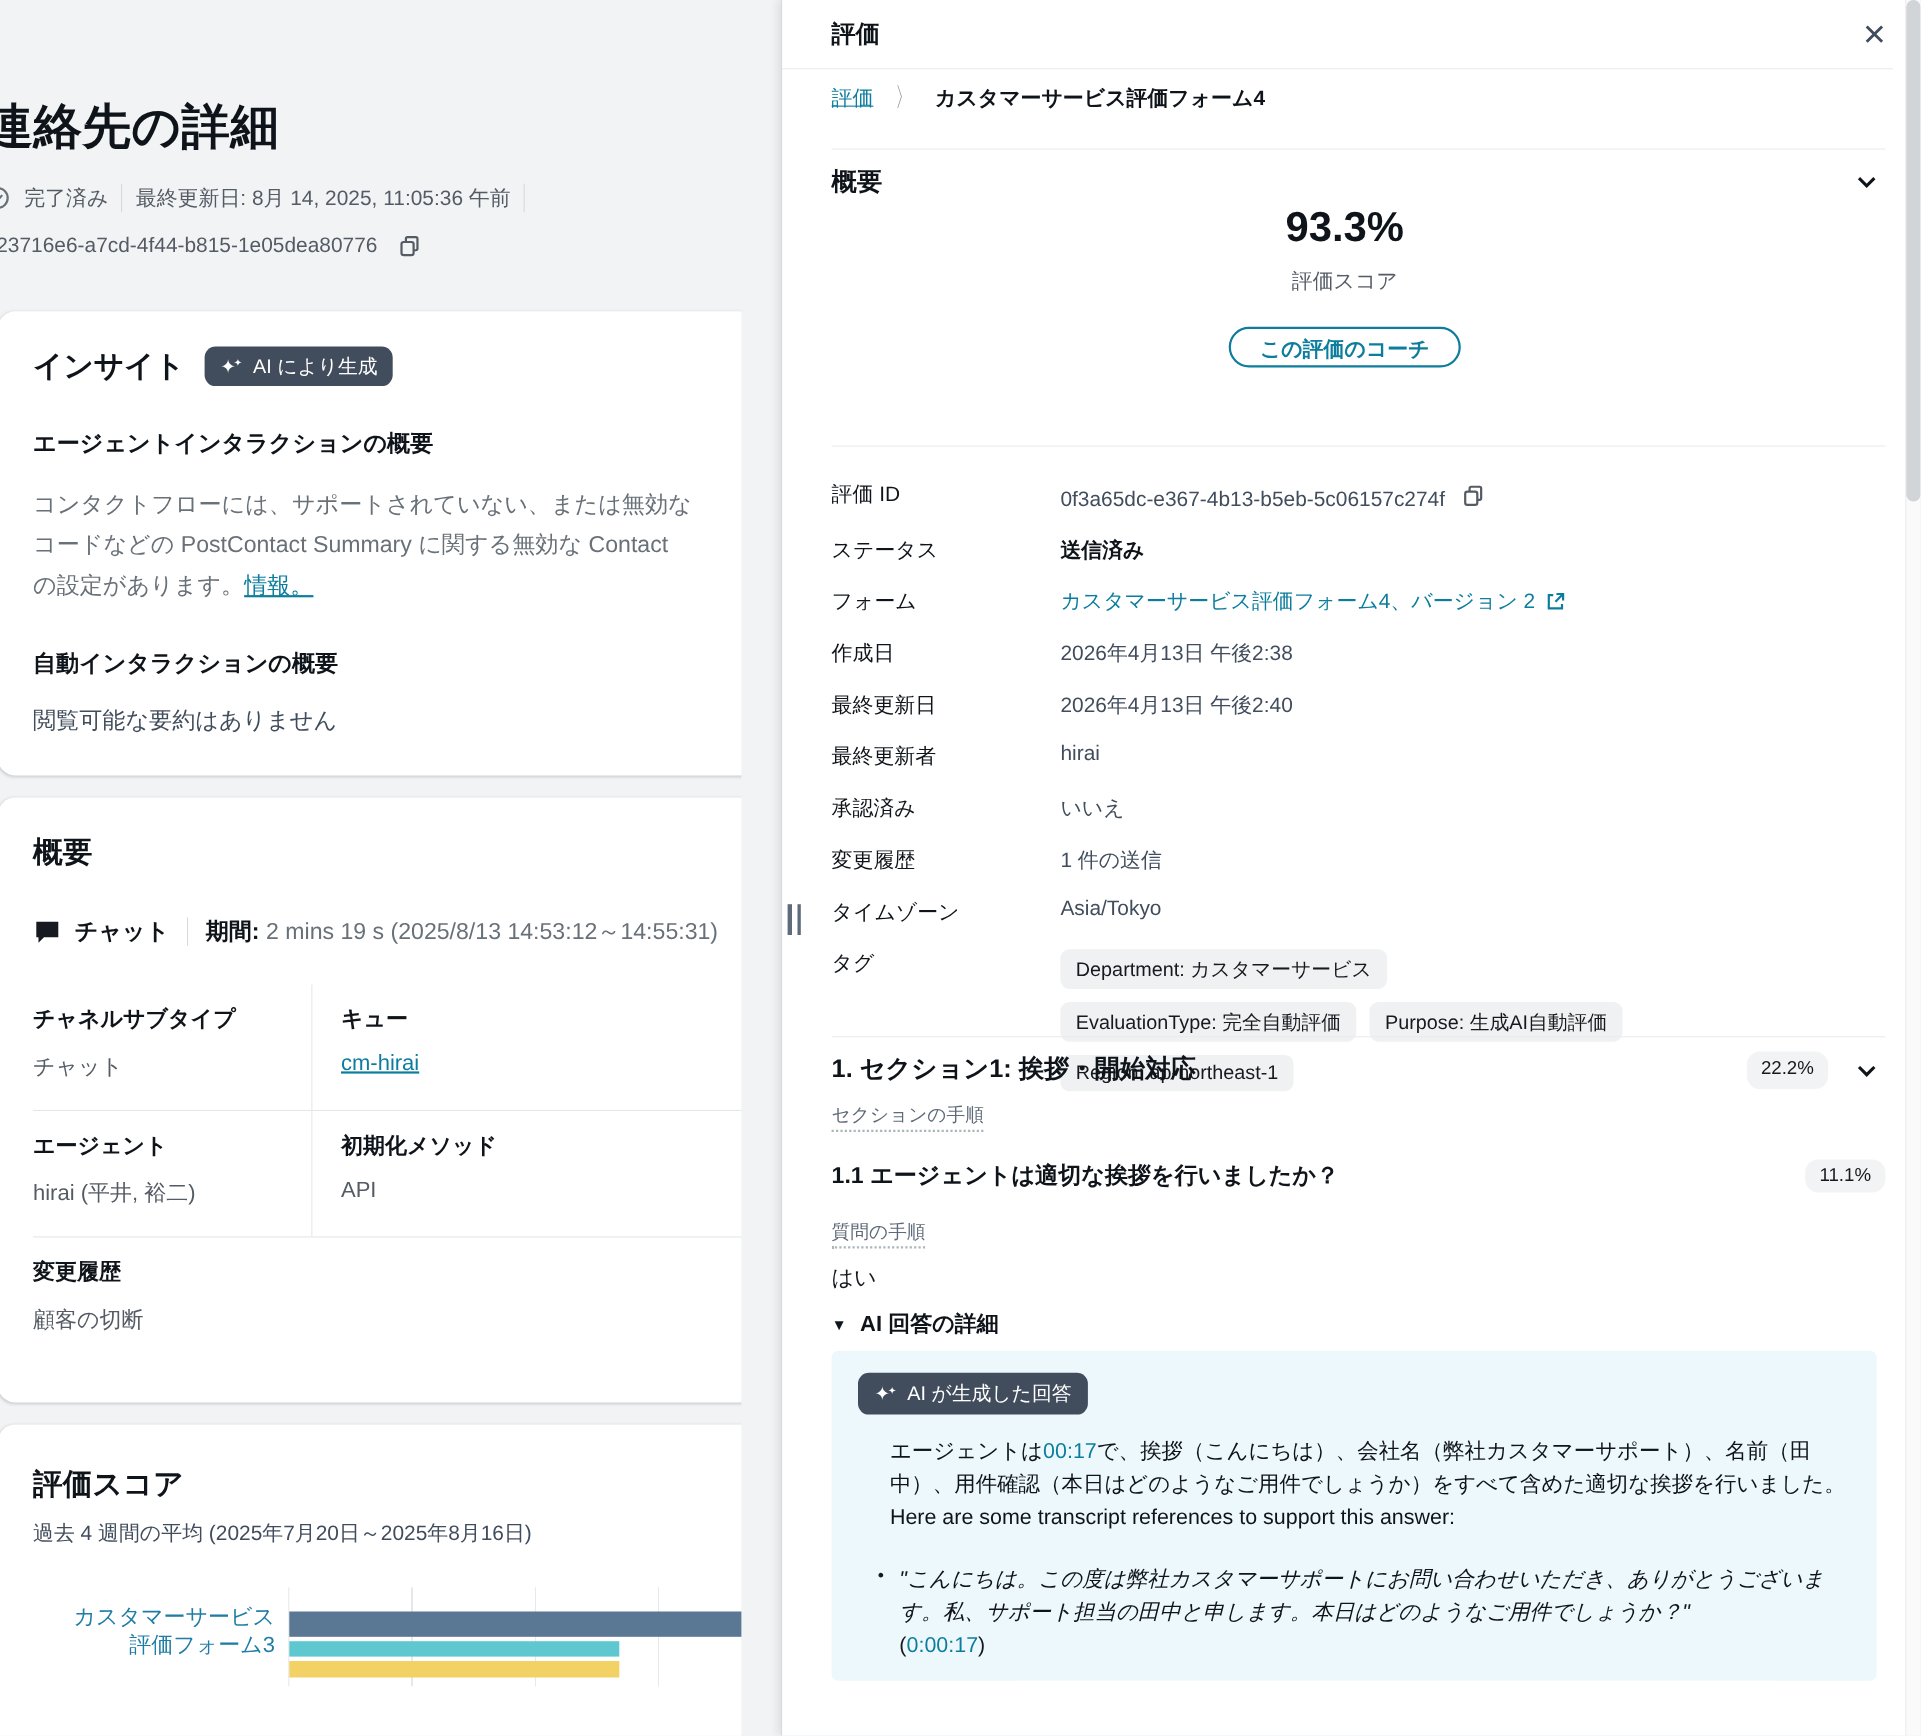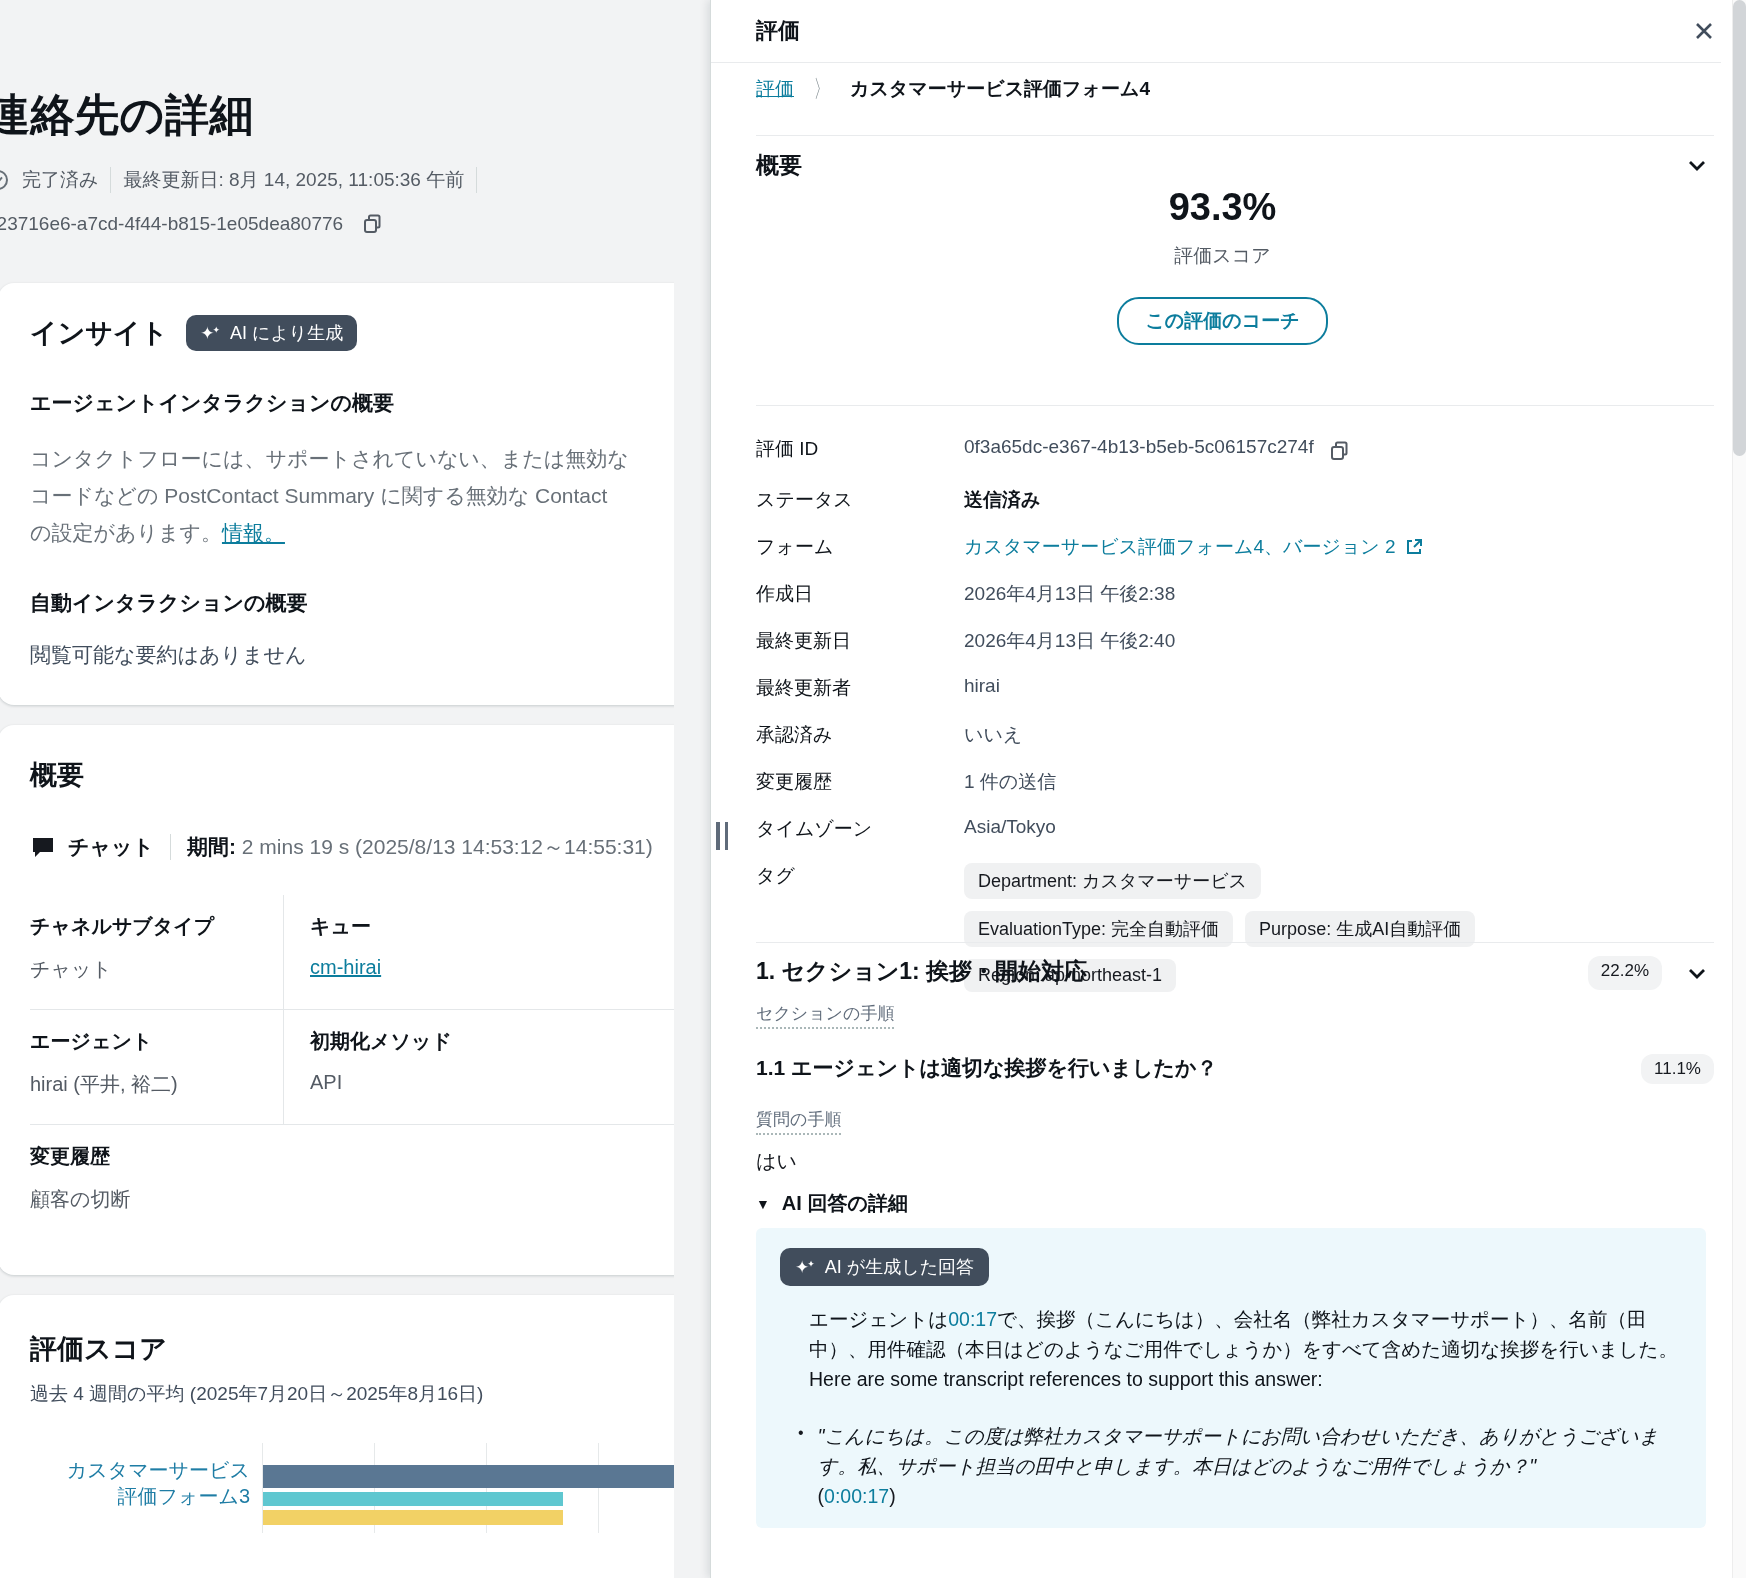--- a/index.html
+++ b/index.html
@@ -63,26 +63,26 @@
   .breadcrumb{top:76px;display:flex;align-items:center;gap:16px;padding-left:45px;font-size:19px;}
   .bc-sep{color:#879196;font-size:24px;line-height:1;transform:scaleX(.7);}
   .bc-current{font-weight:700;color:#0f141a;}
 
   .sec-head{top:148px;display:flex;align-items:center;padding:0 20px 0 45px;}
   .sec-head-title{font-size:23px;font-weight:700;color:#0f141a;flex:1;}
 
   .score-block{top:186px;text-align:center;}
   .score-big{font-size:38px;font-weight:700;color:#0f141a;}
   .score-cap{font-size:19px;color:#545b64;margin-top:14px;}
-  .coach-btn{margin-top:28px;display:inline-block;border:2px solid #0c7d9d;color:#0c7d9d;background:#fff;border-radius:22px;height:48px;line-height:40px;padding:0 26px;font-size:19px;font-weight:700;cursor:pointer;}
+  .coach-btn{margin-top:28px;display:inline-block;border:2px solid #0c7d9d;color:#0c7d9d;background:#fff;border-radius:22px;height:37px;line-height:40px;padding:0 26px;font-size:19px;font-weight:700;cursor:pointer;}
 
   .fields{top:436px;padding:0 20px 0 45px;}
   .f-row{display:grid;grid-template-columns:208px 1fr;align-items:start;margin-bottom:21px;font-size:19px;}
   .f-label{color:#0f141a;}
-  .f-value{color:#414d5c;display:flex;align-items:flex-start;gap:10px;}
+  .f-value{color:#414d5c;display:flex;align-items:flex-end;gap:10px;}
   .f-value.bold{font-weight:700;color:#0f141a;}
   .f-link{color:#0c7d9d;cursor:pointer;display:flex;align-items:center;gap:8px;}
   .tags-wrap{display:flex;flex-wrap:wrap;gap:12px;max-width:570px;}
   .tag-pill{background:#f0f1f2;border-radius:8px;padding:6px 14px;font-size:18px;color:#16191f;white-space:nowrap;}
 
   .sec1{top:956px;display:flex;padding:0 20px 0 45px;gap:18px;}
   .sec1-title{font-size:23px;font-weight:700;color:#0f141a;flex:1;}
   .pct-pill{background:#f2f3f4;border-radius:12px;padding:5px 13px;font-size:17px;color:#16191f;}
   .steps-link{font-size:17px;color:#5f6b7a;border-bottom:2px dotted #aab7b8;display:inline-block;padding-bottom:2px;cursor:pointer;}
   .q-row{top:1054px;display:flex;align-items:flex-start;padding:0 20px 0 45px;gap:4px;}

